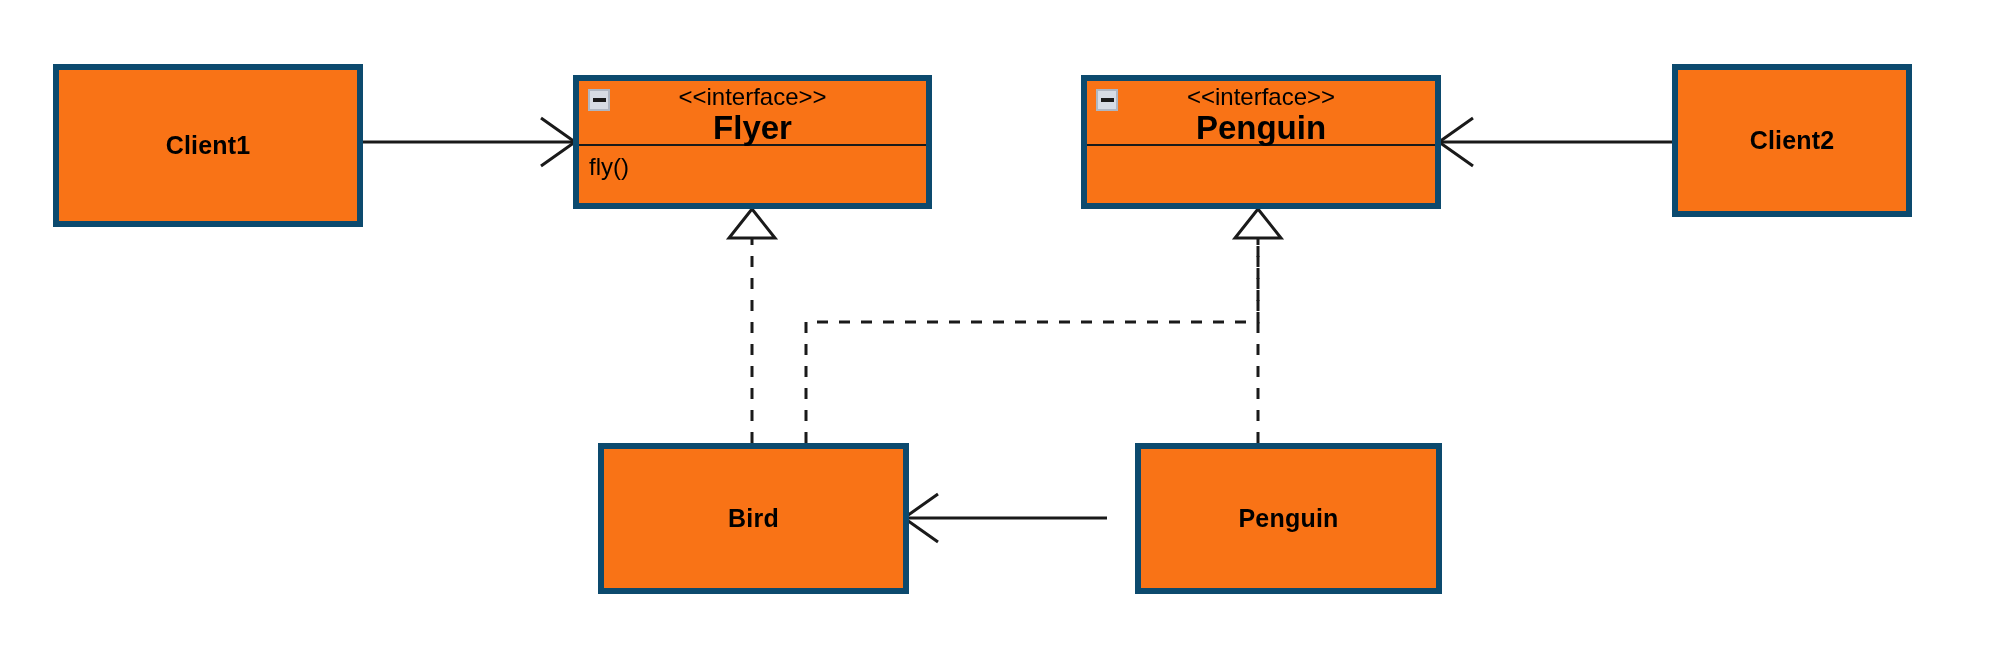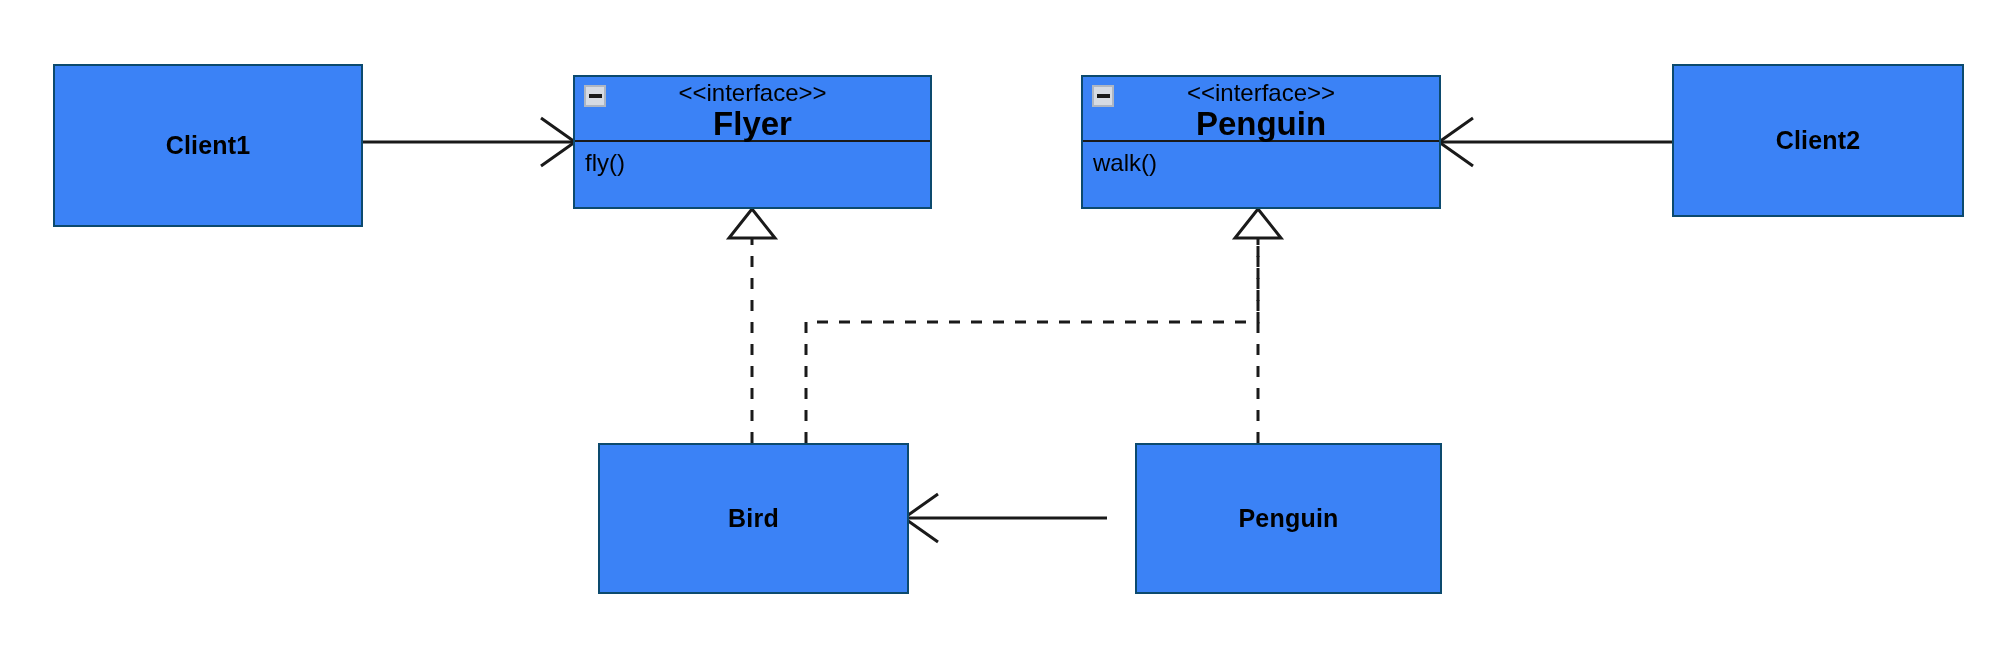--- a/index.html
+++ b/index.html
@@ -20,22 +20,22 @@
     position: absolute;
     left: 0;
     top: 0;
     width: 2000px;
     height: 648px;
     pointer-events: none;
   }
   .node {
     position: absolute;
     box-sizing: border-box;
-    background: #3b82f6;
-    border: 2px solid #0c4a6e;
+    background: #f97316;
+    border: 6px solid #0c4a6e;
   }
   .node-plain {
     display: flex;
     align-items: center;
     justify-content: center;
   }
   .node-title {
     font-size: 25px;
     font-weight: bold;
     color: #000000;
@@ -153,26 +153,23 @@
   </div>
 
   <div class="node iface" style="left:1081px; top:75px; width:360px; height:134px;">
     <div class="iface-head">
       <span class="collapse-icon">
         <span class="bar"></span>
       </span>
       <span class="iface-stereotype">&lt;&lt;interface&gt;&gt;</span>
       <span class="iface-name">Penguin</span>
     </div>
-    <div class="iface-body">
-      <div class="iface-op">walk()</div>
-    </div>
   </div>
 
-  <div class="node node-plain" style="left:1672px; top:64px; width:292px; height:153px;">
+  <div class="node node-plain" style="left:1672px; top:64px; width:240px; height:153px;">
     <span class="node-title">Client2</span>
   </div>
 
   <div class="node node-plain" style="left:598px; top:443px; width:311px; height:151px;">
     <span class="node-title">Bird</span>
   </div>
 
   <div class="node node-plain" style="left:1107px; top:443px; width:307px; height:151px;margin-left:28px;">
     <span class="node-title">Penguin</span>
   </div>

